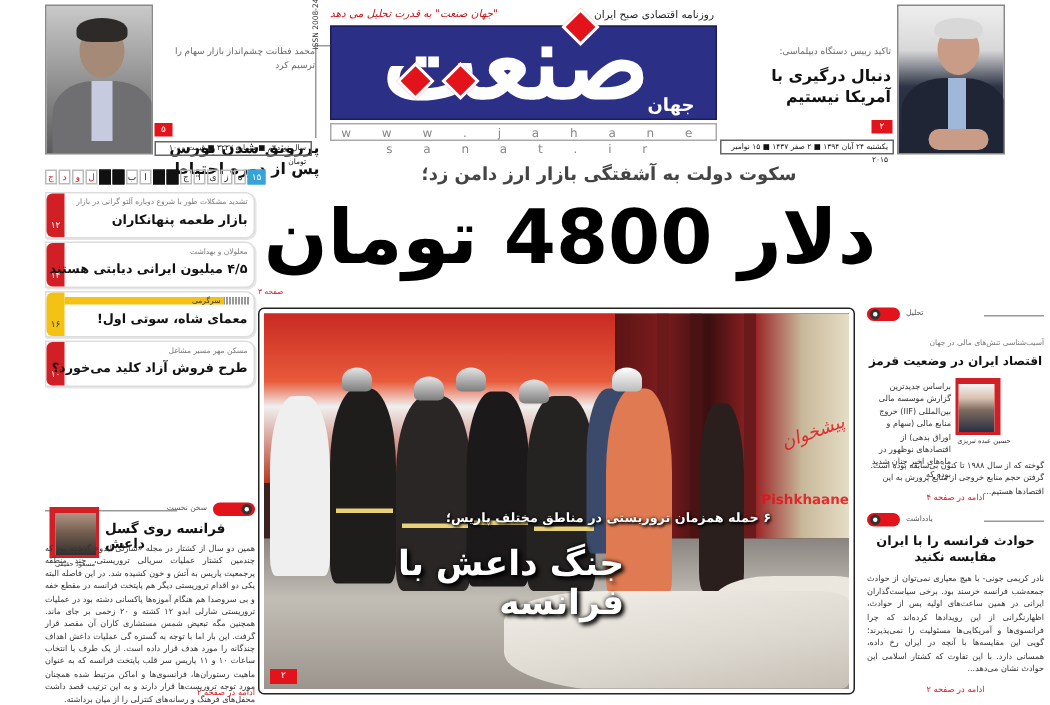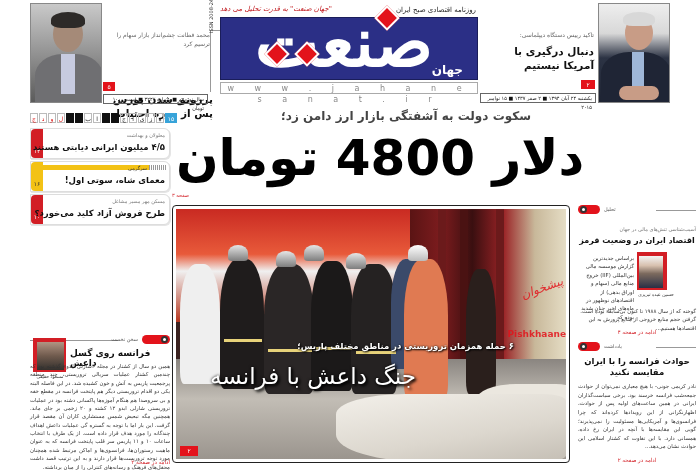--- a/index.html
+++ b/index.html
@@ -86,21 +86,21 @@
   .photo .bg-truck { position: absolute; left: 0; top: 0; width: 60%; height: 45%; background: linear-gradient(180deg,#c92a22 0%,#e85a3a 40%,#f0f0f0 55%,#b7371f 100%); }
   .photo .bg-right { position: absolute; left: 60%; top: 0; right: 0; height: 60%; background: linear-gradient(90deg,#5a1414 0%,#7d1c1e 20%,#3a0f10 40%,#9a2326 60%,#c8b89a 80%,#e5ddc5 100%); }
   .photo .pillar { position: absolute; top: 0; width: 8px; height: 65%; background: #6b1a1b; }
   .photo .floor { position: absolute; left: 0; right: 0; top: 60%; bottom: 0; background: linear-gradient(180deg,#8a8580 0%,#c2bdb5 40%,#9b958e 100%); }
   .photo .person { position: absolute; border-radius: 40% 40% 10% 10%; }
   .photo .helmet { position: absolute; width: 20px; height: 16px; border-radius: 50% 50% 20% 20%; background: linear-gradient(180deg,#e6e6e6,#7d7d7d); }
   .photo .stripe { position: absolute; height: 3px; background: #e7d27a; }
   .photo .sheet { position: absolute; left: 160px; top: 185px; width: 230px; height: 68px; background: linear-gradient(170deg,#f3f0ea 0%,#dcd7ce 60%,#c4beb4 100%); border-radius: 30% 10% 10% 40%; }
   .photo .sheet2 { position: absolute; left: 300px; top: 175px; width: 100px; height: 40px; background: #ebe7df; border-radius: 40% 20% 10% 30%; }
   .photo-overline { position: absolute; right: 52px; top: 132px; font-size: 8.5px; font-weight: bold; color: #fff; text-shadow: 0 0 2px #000, 1px 1px 2px #000; direction: rtl; }
-  .photo-headline { position: absolute; right: 150px; top: 154px; font-size: 23px; font-weight: normal; color: #fff; text-shadow: 0 0 3px #000, 2px 2px 3px #000; direction: rtl; }
+  .photo-headline { position: absolute; right: 150px; top: 154px; font-size: 23px; font-weight: bold; color: #fff; text-shadow: 0 0 3px #000, 2px 2px 3px #000; direction: rtl; }
   .photo-page { position: absolute; left: 4px; top: 237px; width: 18px; height: 10px; background: #e3131b; color: #fff; font-size: 6px; text-align: center; line-height: 10px; }
   .watermark { position: absolute; right: 2px; top: 72px; font-size: 12px; color: #e3131b; font-style: italic; transform: rotate(-20deg); opacity: 0.85; direction: rtl; }
   .watermark-latin { position: absolute; right: 0; top: 120px; font-size: 9px; color: #e3131b; font-weight: bold; opacity: 0.85; }
 
   
   .col-right { left: 578px; top: 205px; width: 118px; }
   .rc-kicker { left: 578px; top: 226px; width: 118px; font-size: 5px; color: #777; text-align: right; }
   .rc-title { left: 578px; top: 236px; width: 118px; font-size: 8px; font-weight: bold; text-align: center; }
   .rc-photo { position: absolute; left: 637px; top: 252px; width: 30px; height: 38px; background: linear-gradient(180deg,#f4f4f4 0%,#d7c0ae 30%,#7c6a5e 55%,#2a2f45 100%); border: 2px solid #d21e25; border-top-width: 4px; border-right-width: 4px; }
   .rc-photo-caption { left: 636px; top: 292px; width: 40px; font-size: 4.5px; color: #333; text-align: center; }
@@ -167,20 +167,25 @@
     <div class="cell">ج</div>
     <div class="cell">ا</div>
     <div class="cell">ی</div>
     <div class="cell">ز</div>
     <div class="cell">ه</div>
     <div class="cell blue">۱۵</div>
   </div>
 
 <div class="abs index-col" id="index-col">
     <div class="index-item">
+      <div class="tab">۱۲</div>
+      <div class="kicker rtl">تشدید مشکلات طور با شروع دوباره آلتو گرانی در بازار</div>
+      <div class="title rtl">بازار طعمه پنهانکاران</div>
+    </div>
+    <div class="index-item">
       <div class="tab">۱۴</div>
       <div class="kicker rtl">معلولان و بهداشت</div>
       <div class="title rtl">۴/۵ میلیون ایرانی دیابتی هستند</div>
     </div>
     <div class="index-item yellow">
       <div class="band"></div>
       <div class="band-hatch"></div>
       <div class="tab">۱۶</div>
       <div class="kicker rtl">سرگرمی</div>
       <div class="title rtl">معمای شاه، سوتی اول!</div>

